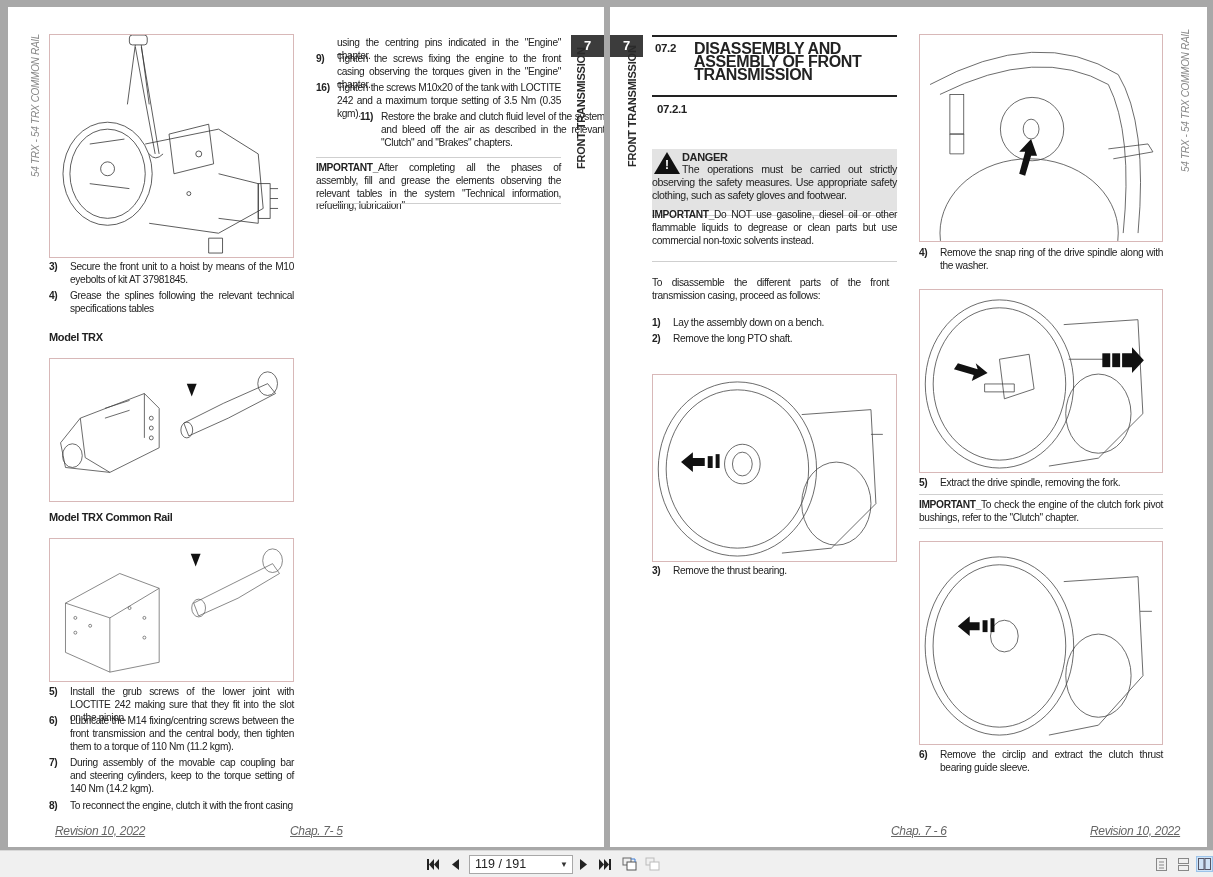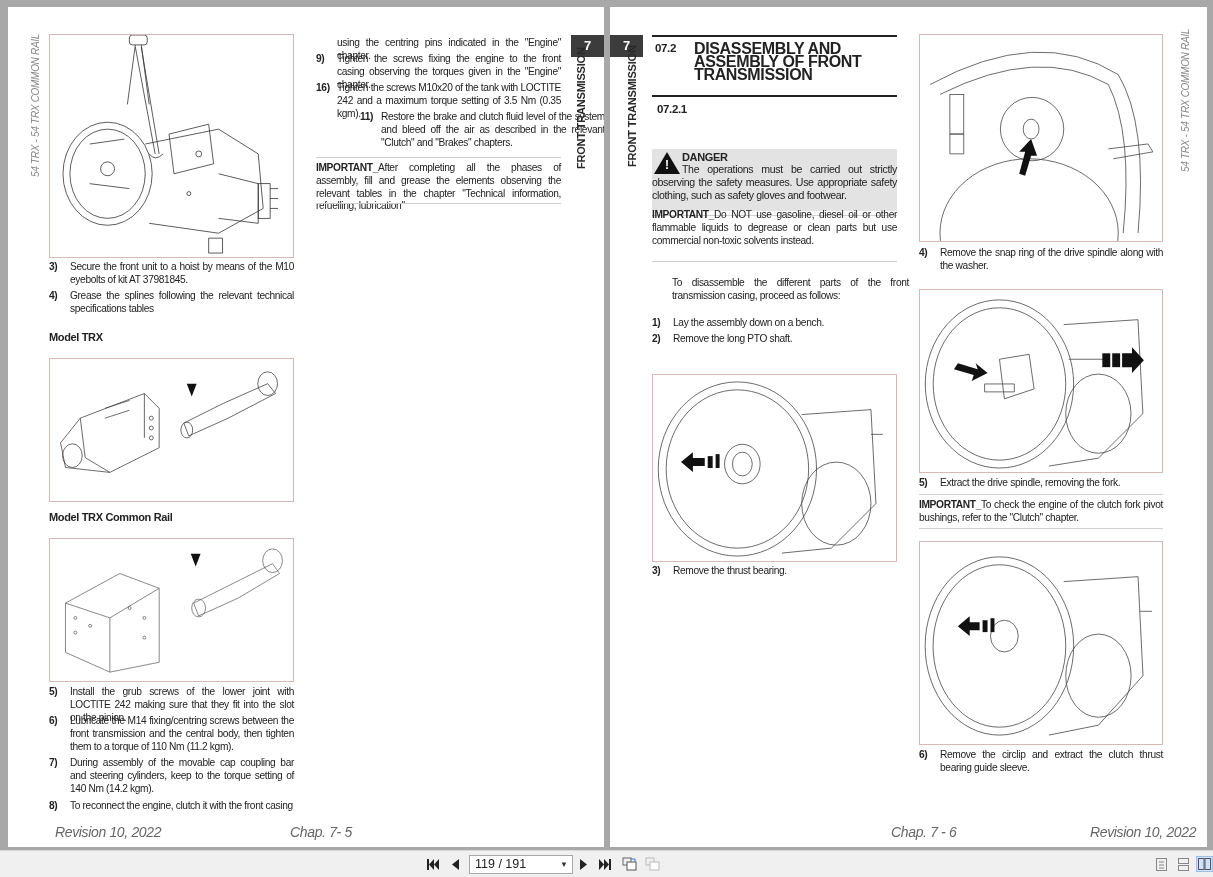--- a/index.html
+++ b/index.html
@@ -22,21 +22,21 @@
   .step { position: absolute; display: flex; }
   .step .num { font-weight: bold; width: 21px; flex: none; font-size: 10.2px; line-height: 12.8px; color: #222; }
   .step .body { flex: 1; }
 
   .heading-bold { position: absolute; font-weight: bold; font-size: 11px; color: #222; }
   .hr-thin { position: absolute; height: 1px; background: #cfcfcf; }
   .hr-thick { position: absolute; height: 2px; background: #222; }
   .sec-num { position: absolute; font-weight: bold; font-size: 11.5px; color: #222; }
   .sec-title { position: absolute; font-weight: bold; font-size: 16px; line-height: 13px; color: #222; }
 
-  .footer { position: absolute; font-size: 14px; color: #666; font-style: italic; }
+  .footer { position: absolute; font-size: 12px; color: #666; font-style: italic; text-decoration: underline; }
 
   .danger { position: absolute; background: #e3e3e3; }
   .danger-icon { position: absolute; width: 0; height: 0; border-left: 13px solid transparent; border-right: 13px solid transparent; border-bottom: 22px solid #111; }
   .danger-icon span { position: absolute; left: -2px; top: 6px; color: #fff; font-weight: bold; font-size: 12px; }
 
   .toolbar { position: absolute; left: 0; top: 850px; width: 1213px; height: 27px; background: #f0f0f0; border-top: 1px solid #d8d8d8; }
   .tb-btn { position: absolute; top: 5px; height: 16px; display: flex; align-items: center; justify-content: center; cursor: pointer; color: #222; font-size: 12px; }
   .page-box { position: absolute; left: 469px; top: 4px; width: 104px; height: 19px; background: #fff; border: 1px solid #a8a8a8; font-size: 12.5px; padding-left: 5px; line-height: 17px; color: #222; }
   .page-box .dd { position: absolute; right: 4px; top: 0; font-size: 8px; color: #333; }
 </style>
@@ -145,21 +145,21 @@
     <div class="step cond" style="left:308px; top:75px; width:245px;">
       <span class="num">16)</span>
       <span class="body txt">Tighten the screws M10x20 of the tank with LOCTITE 242 and a maximum torque setting of 3.5 Nm (0.35 kgm).</span>
     </div>
     <div class="step cond" style="left:308px; top:104px; width:245px;margin-left:44px;">
       <span class="num">11)</span>
       <span class="body txt">Restore the brake and clutch fluid level of the system and bleed off the air as described in the relevant "Clutch" and "Brakes" chapters.</span>
     </div>
     <div class="hr-thin" style="left:308px; top:150px; width:245px;"></div>
     <div class="txt cond" style="position:absolute; left:308px; top:155px; width:245px;">
-      <b>IMPORTANT_</b><span>After completing all the phases of assembly, fill and grease the elements observing the relevant tables in the chapter "Technical information, refuelling, lubrication"</span>
+      <b>IMPORTANT_</b><span>After completing all the phases of assembly, fill and grease the elements observing the relevant tables in the system "Technical information, refuelling, lubrication"</span>
     </div>
     <div class="hr-thin" style="left:308px; top:196px; width:245px;"></div>
 
     <div class="chap-tab cond" style="left:563px; top:28px; width:33px;">7</div>
     <div class="chap-vert cond" style="left:567px; top:162px;">FRONT TRANSMISSION</div>
 
     <div class="footer cond" style="left:47px; top:817px;">Revision 10, 2022</div>
     <div class="footer cond" style="left:282px; top:817px;">Chap. 7- 5</div>
   </div>
 
@@ -180,21 +180,21 @@
         </div>
       <div class="cond" style="position:absolute; left:30px; top:2px; font-weight:bold; font-size:11px; color:#222;">DANGER</div>
       <div class="txt cond" style="position:absolute; left:0; top:14px; width:245px; text-indent:30px; font-size:10.6px;">The operations must be carried out strictly observing the safety measures. Use appropriate safety clothing, such as safety gloves and footwear.</div>
     </div>
     <div class="hr-thin" style="left:42px; top:208px; width:245px;"></div>
     <div class="txt cond" style="position:absolute; left:42px; top:202px; width:245px;">
       <b>IMPORTANT_</b><span>Do NOT use gasoline, diesel oil or other flammable liquids to degrease or clean parts but use commercial non-toxic solvents instead.</span>
     </div>
     <div class="hr-thin" style="left:42px; top:254px; width:245px;"></div>
 
-    <div class="txt cond" style="position:absolute; left:62px; top:270px; width:237px;">To disassemble the different parts of the front transmission casing, proceed as follows:</div>
+    <div class="txt cond" style="position:absolute; left:42px; top:270px; width:237px;">To disassemble the different parts of the front transmission casing, proceed as follows:</div>
 
     <div class="step cond" style="left:42px; top:310px; width:245px;">
       <span class="num">1)</span>
       <span class="body txt">Lay the assembly down on a bench.</span>
     </div>
     <div class="step cond" style="left:42px; top:326px; width:245px;">
       <span class="num">2)</span>
       <span class="body txt">Remove the long PTO shaft.</span>
     </div>
 

